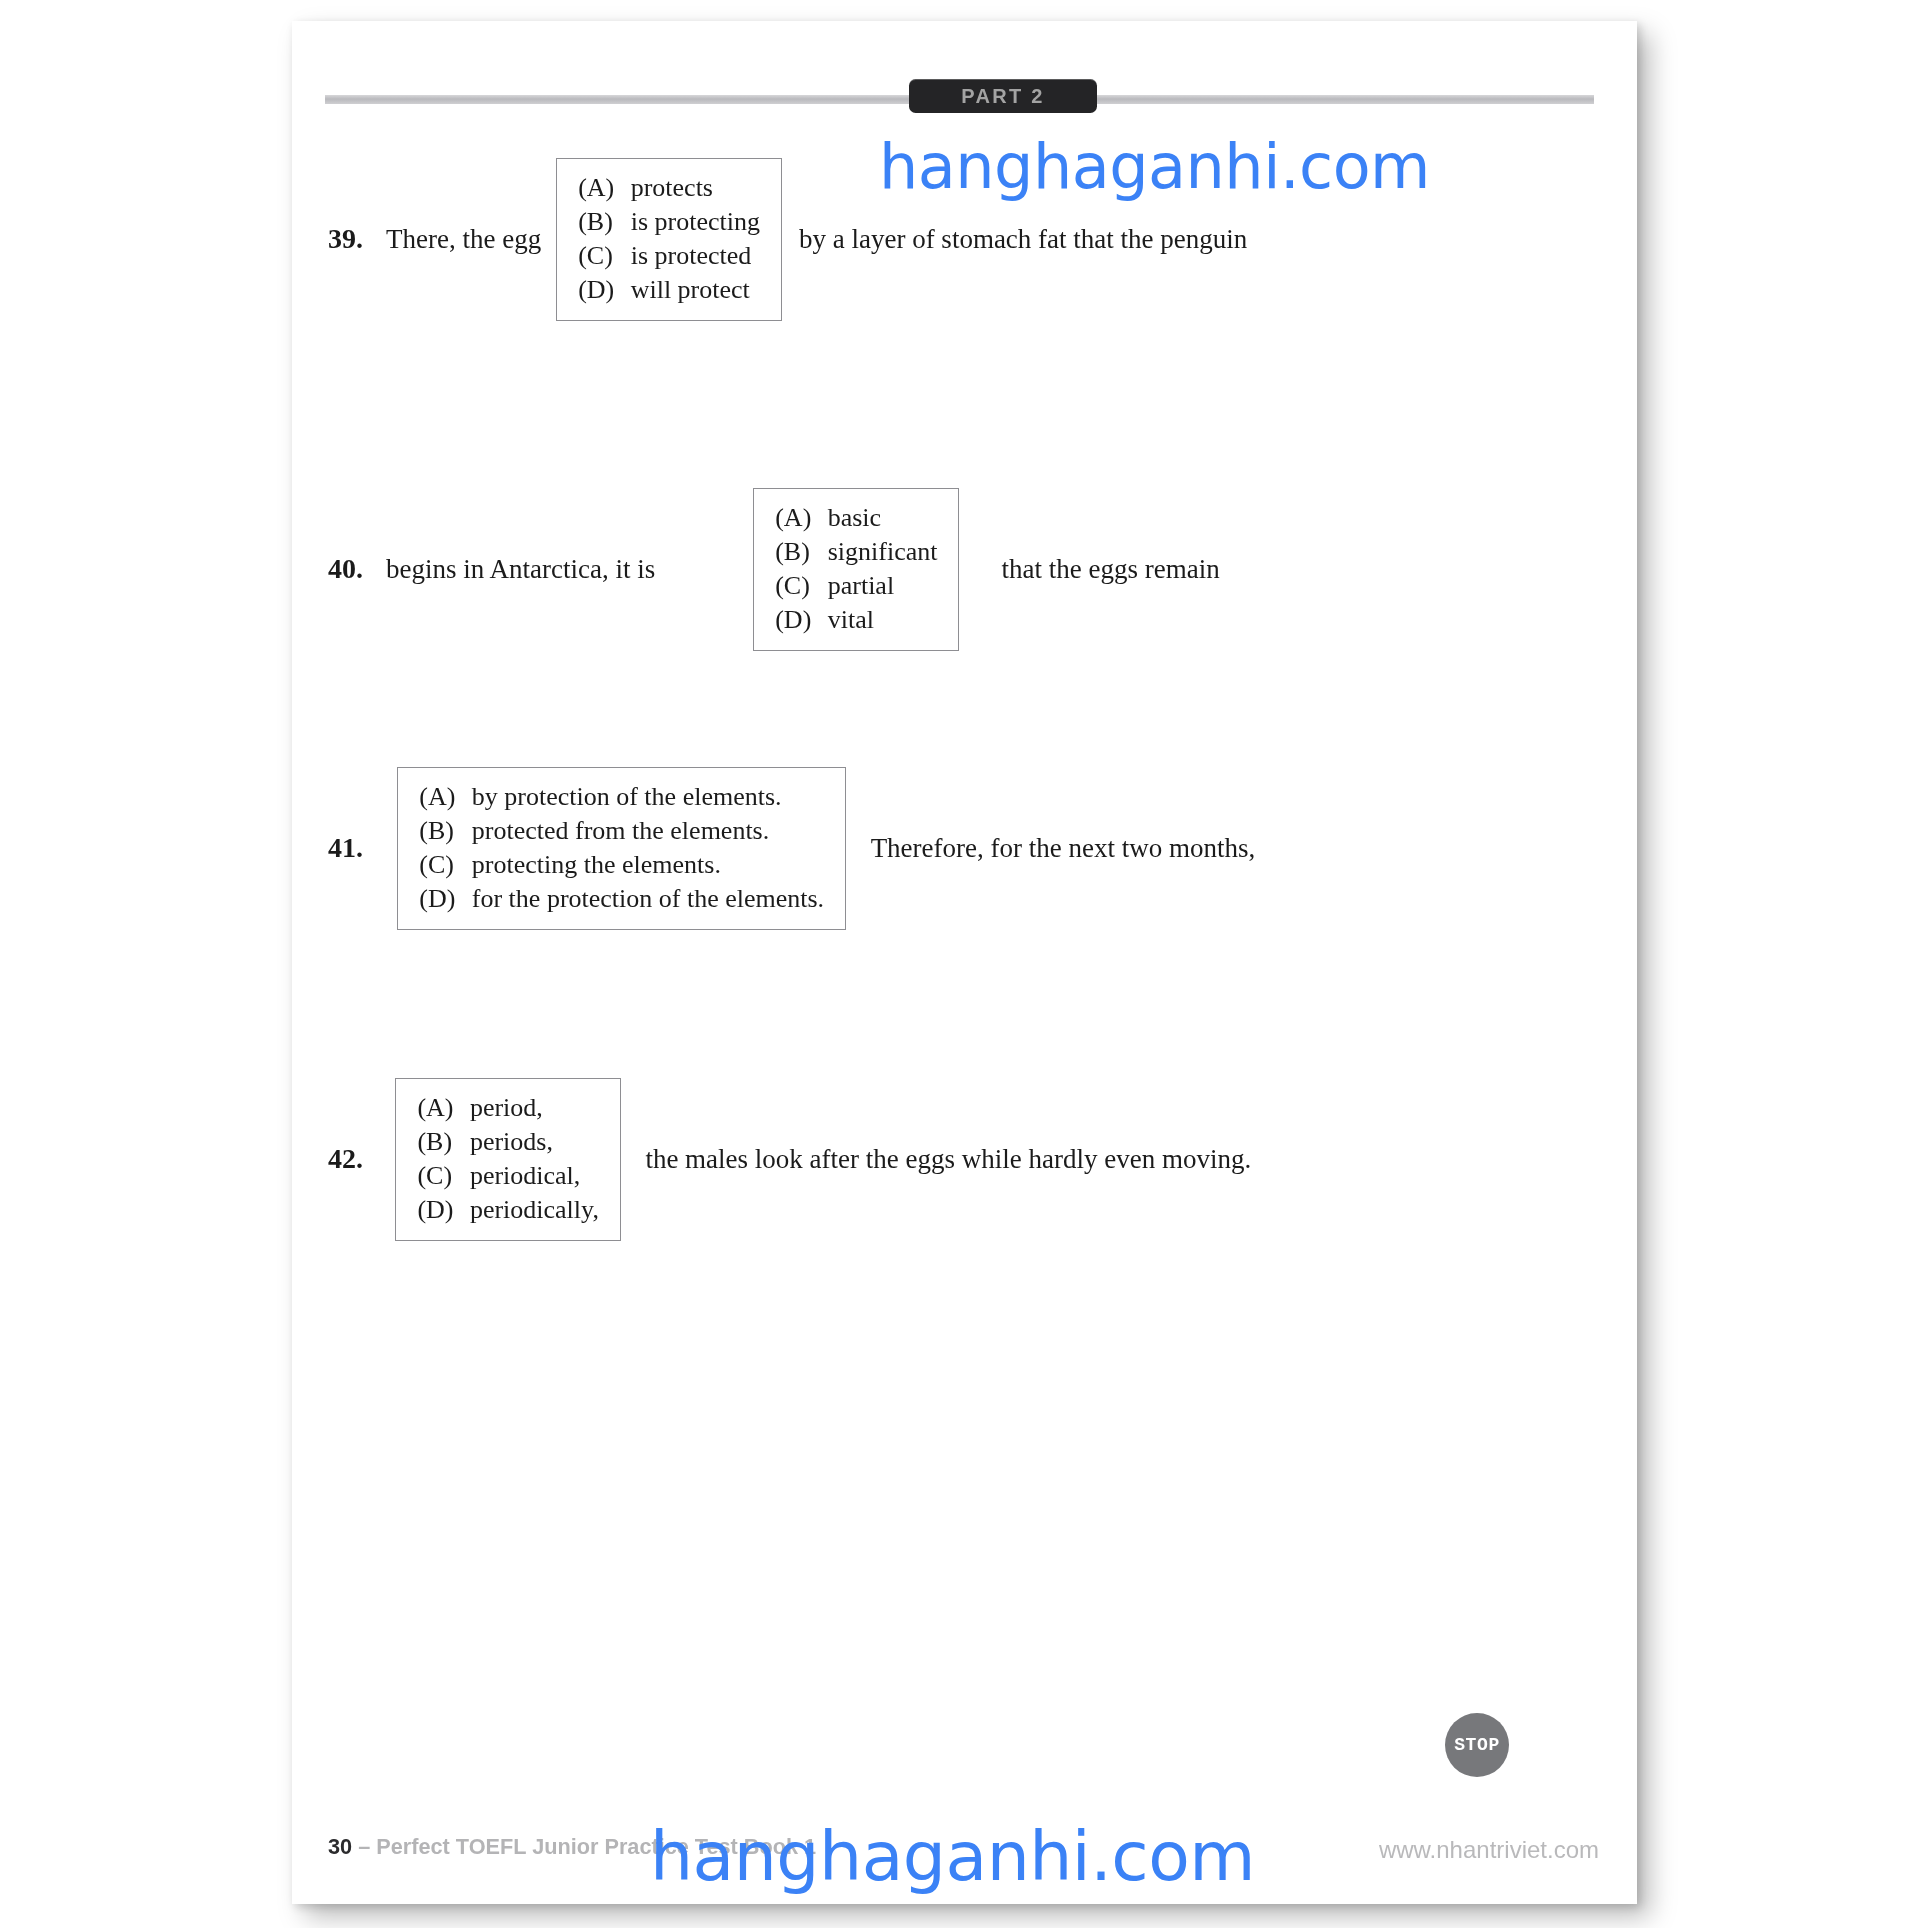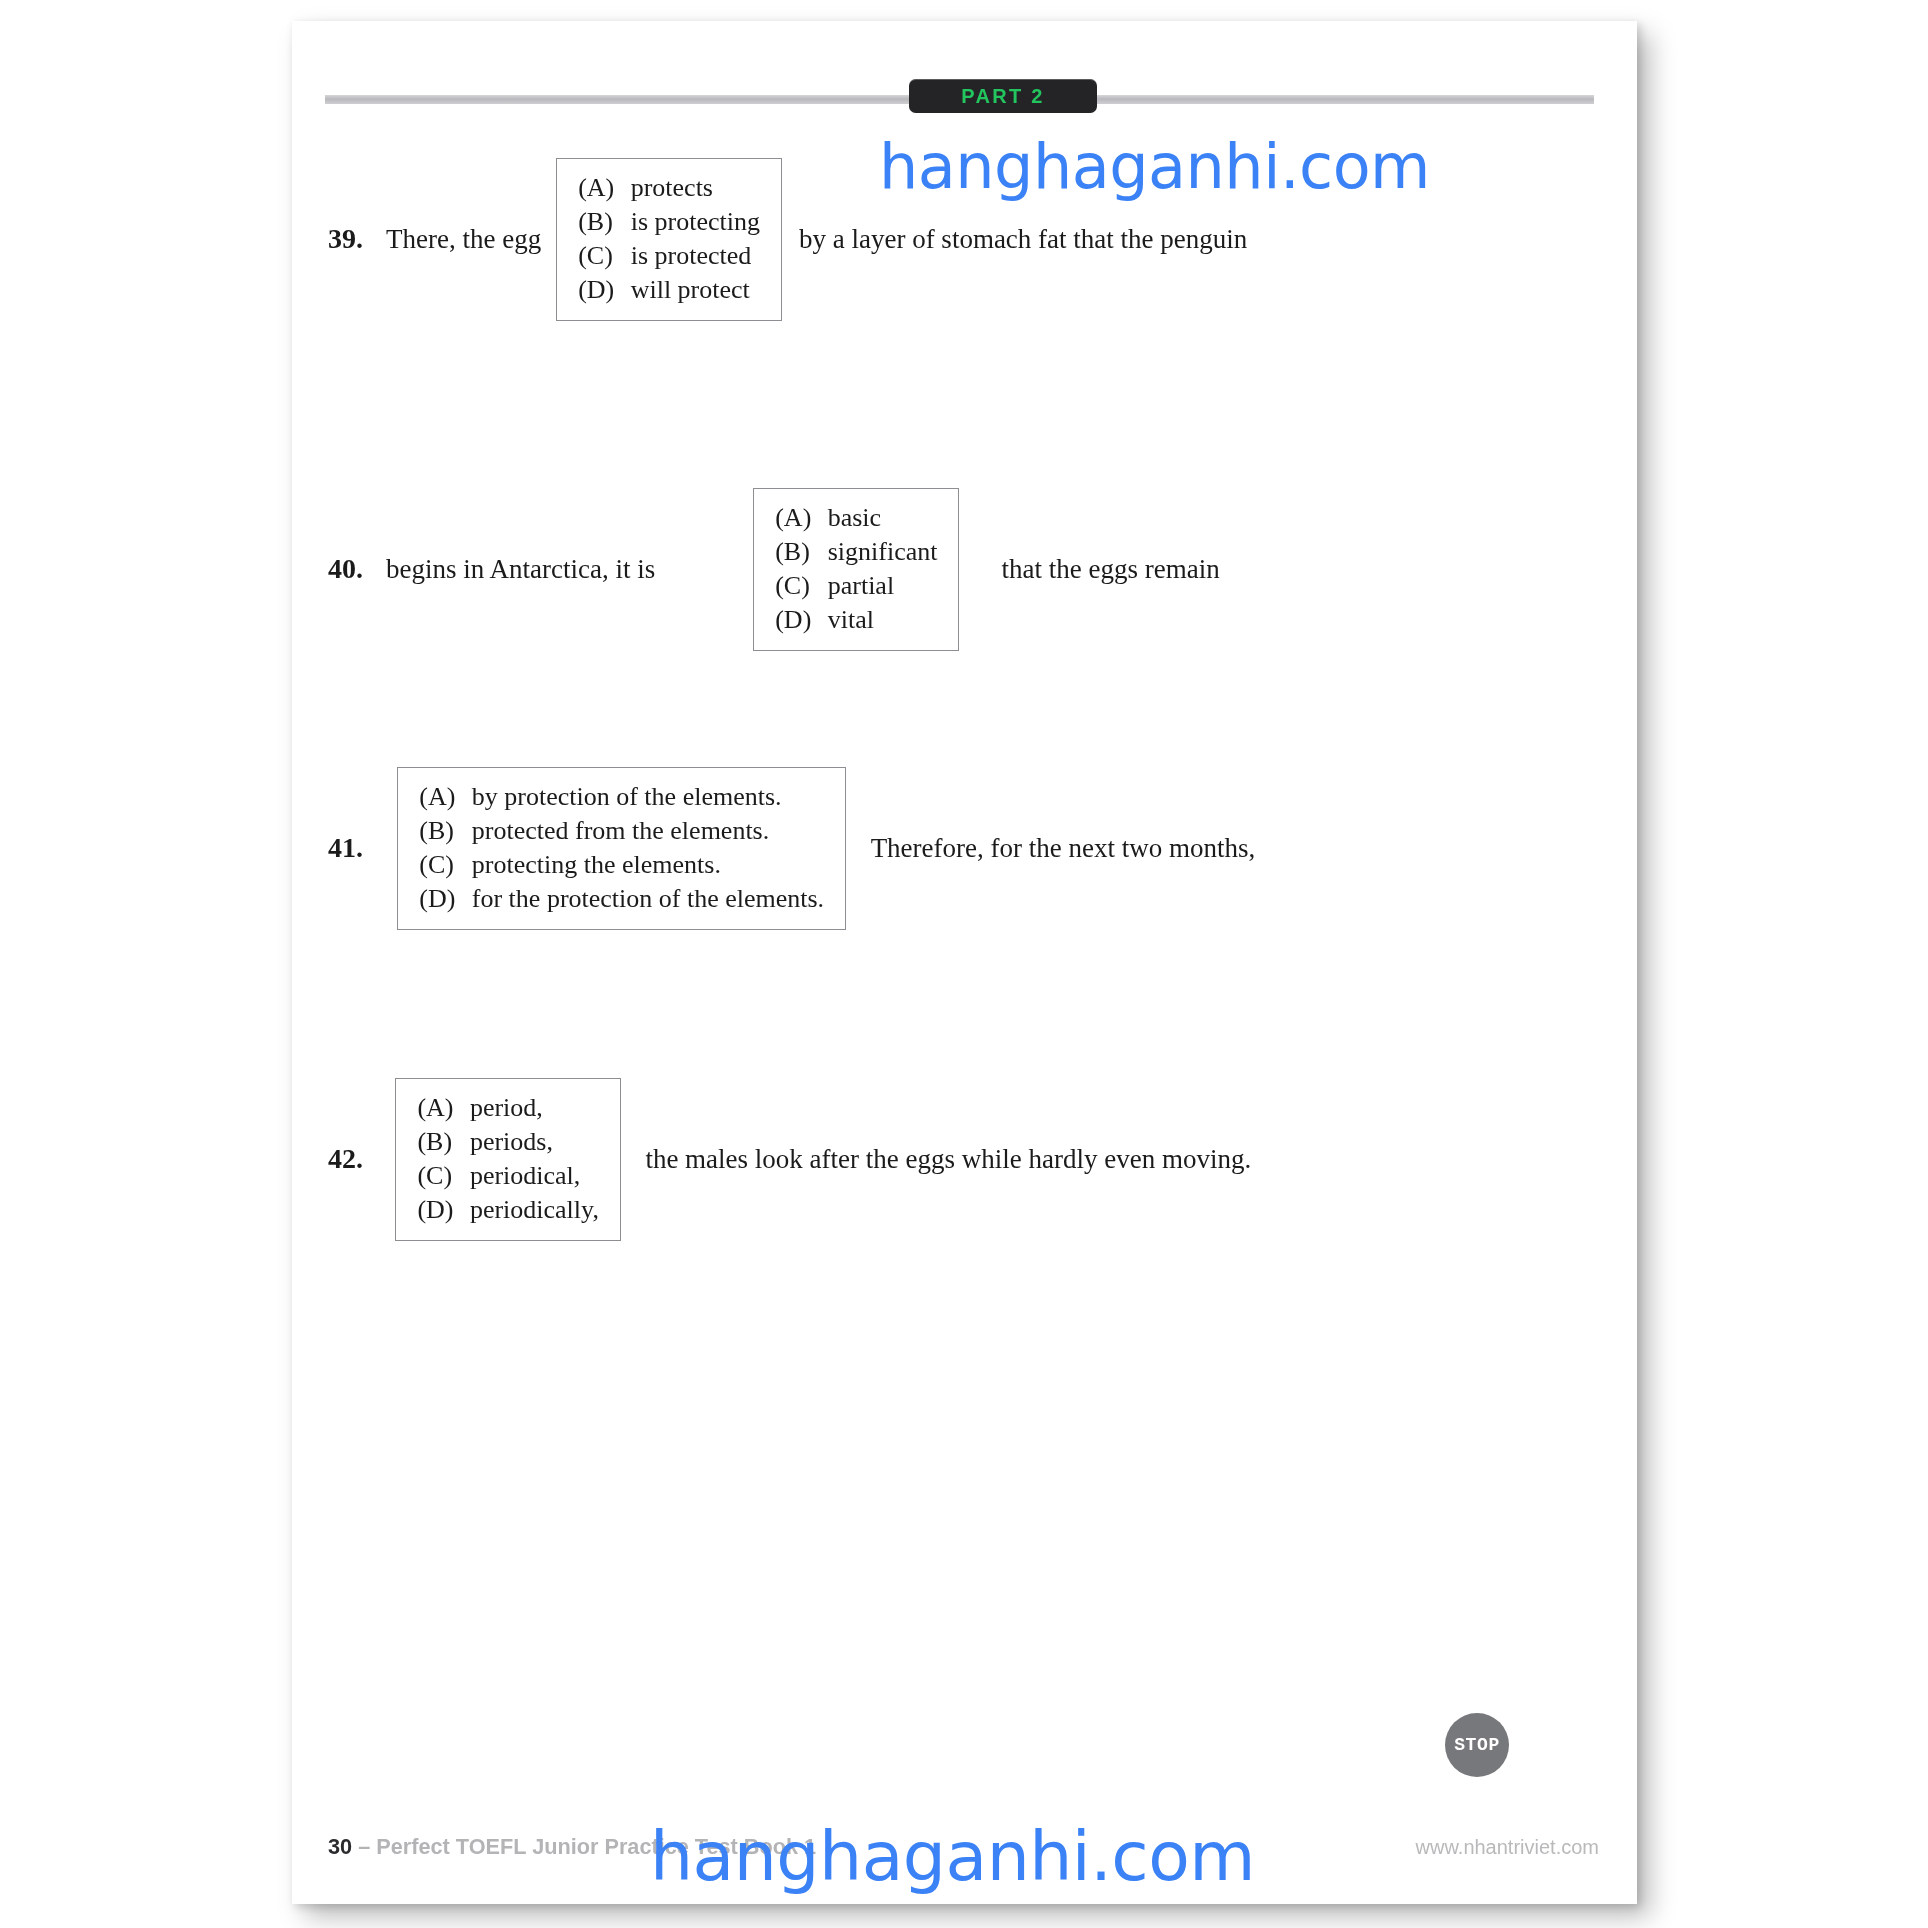--- a/index.html
+++ b/index.html
@@ -48,21 +48,21 @@
     background: linear-gradient(to bottom, #d7d7d9 0%, #b9b9bd 45%, #cfcfd2 100%);
   }
   .part-badge {
     position: absolute;
     left: 584px;
     top: 0px;
     width: 188px;
     height: 34px;
     background: #242426;
     border-radius: 6.6px;
-    color: #22c55e;
+    color: #a3a3a3;
     font-family: "Liberation Sans", sans-serif;
     font-weight: bold;
     font-size: 20px;
     letter-spacing: 2.3px;
     display: flex;
     align-items: center;
     justify-content: center;
     box-shadow: 0 0.9px 0 rgba(255,255,255,0.25) inset;
   }
 
@@ -156,21 +156,21 @@
   }
   .footer-left .pg {
     color: #2b2b2d;
   }
   .footer-right {
     position: absolute;
     right: 0;
     top: 1.9px;
     white-space: nowrap;
     color: #b9b9bb;
-    font-size: 20px;
+    font-size: 24px;
     font-weight: normal;
   }
 
   
   .watermark {
     position: absolute;
     font-family: "DejaVu Sans", sans-serif;
     color: #3b82f6;
     white-space: nowrap;
     pointer-events: none;

